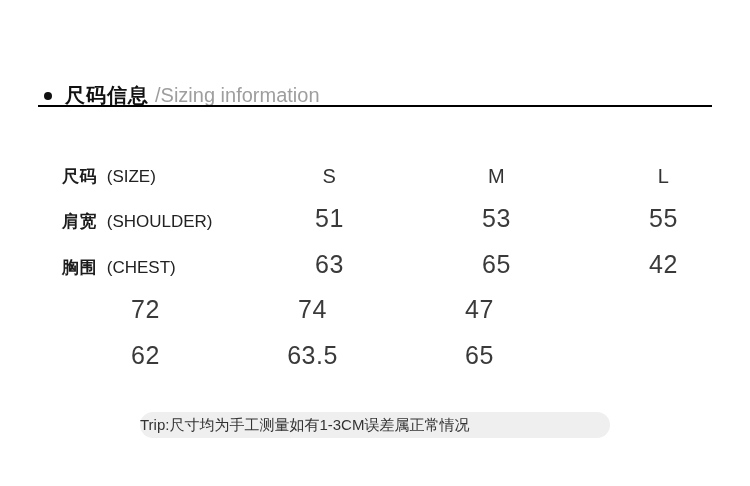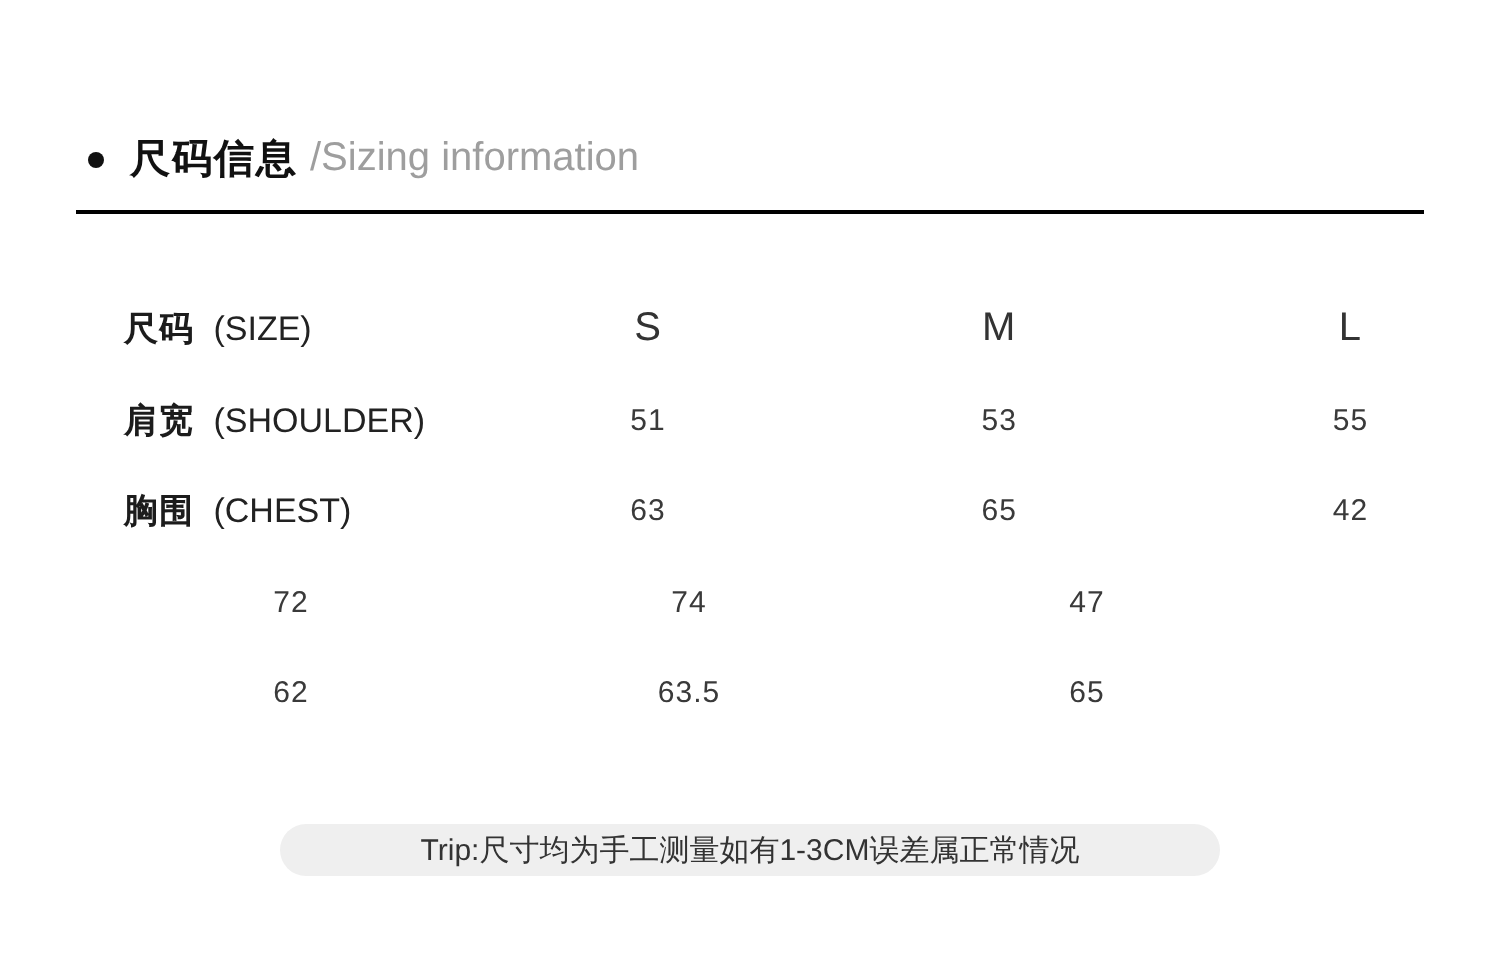--- a/index.html
+++ b/index.html
@@ -11,21 +11,21 @@
     width: 750px;
     height: 486px;
     position: relative;
     font-family: "Liberation Sans", "DejaVu Sans", sans-serif;
     overflow: hidden;
   }
 
   
   .header {
     position: absolute;
-    top: 66px;
+    top: 82px;
     left: 44px;
     display: flex;
     align-items: center;
     white-space: nowrap;
   }
   .bullet-dot {
     width: 8px;
     height: 8px;
     border-radius: 50%;
     background: #111111;
@@ -59,63 +59,62 @@
 
   
   .size-table {
     position: absolute;
     top: 142px;
     left: 62px;
     width: 685px;
   }
   .size-row {
     display: flex;
-    align-items: center;
+    align-items: flex-end;
     height: 45.5px;
-    gap: 32px;
   }
   .cell-label {
     width: 184px;
     font-size: 17px;
     color: #1c1c1c;
     white-space: nowrap;
   }
   .label-zh {
     font-weight: bold;
     letter-spacing: 0.5px;
   }
   .label-en {
     font-weight: 400;
     margin-left: 5px;
     color: #222222;
   }
   .cell-value {
     width: 167px;
     text-align: center;
-    font-size: 15px;
+    font-size: 25px;
     color: #3a3a3a;
     letter-spacing: 0.5px;
   }
   .size-row.head .cell-value {
     font-size: 20px;
     color: #333333;
   }
 
   
   .footer-pill {
     position: absolute;
     top: 412px;
     left: 140px;
     width: 470px;
     height: 26px;
     background: #efefef;
     border-radius: 13px;
     display: flex;
     align-items: center;
-    justify-content: center;
+    justify-content: flex-start;
     font-size: 15px;
     color: #333333;
     white-space: nowrap;
   }
 </style>
 </head>
 <body>
 
 <div class="header">
   <span class="bullet-dot"></span>

